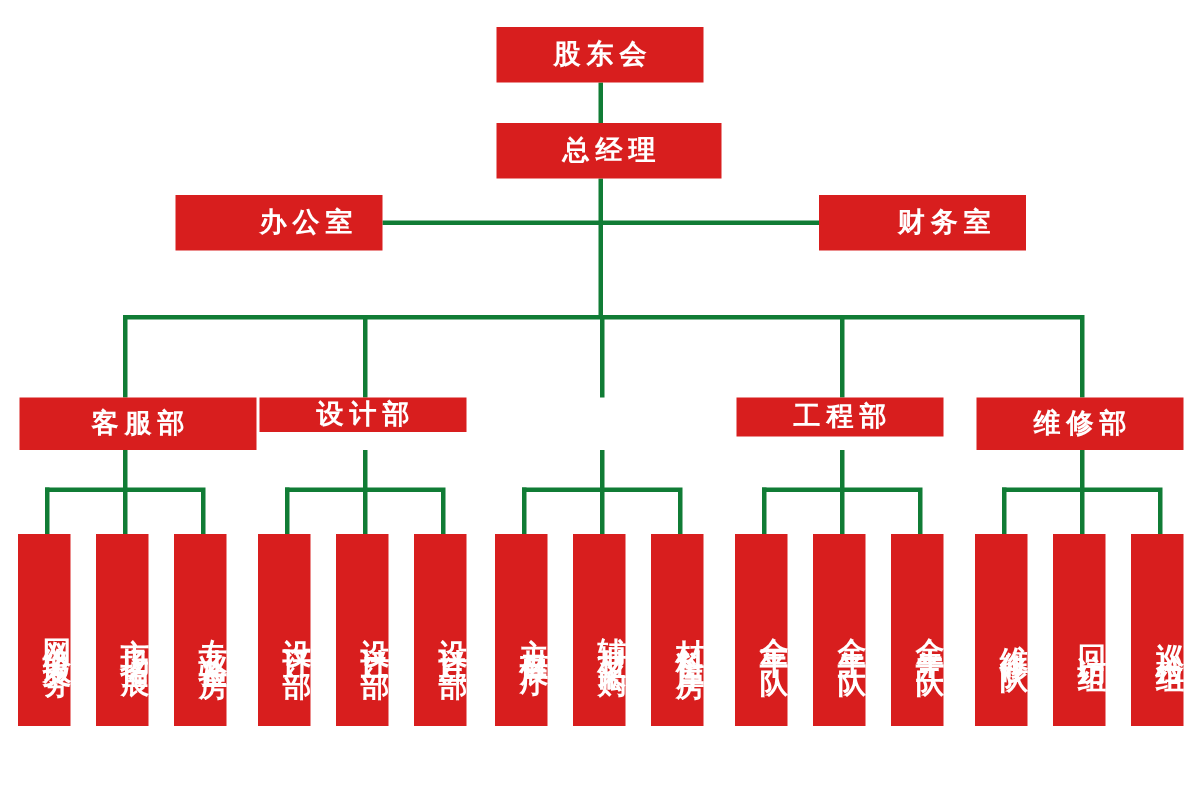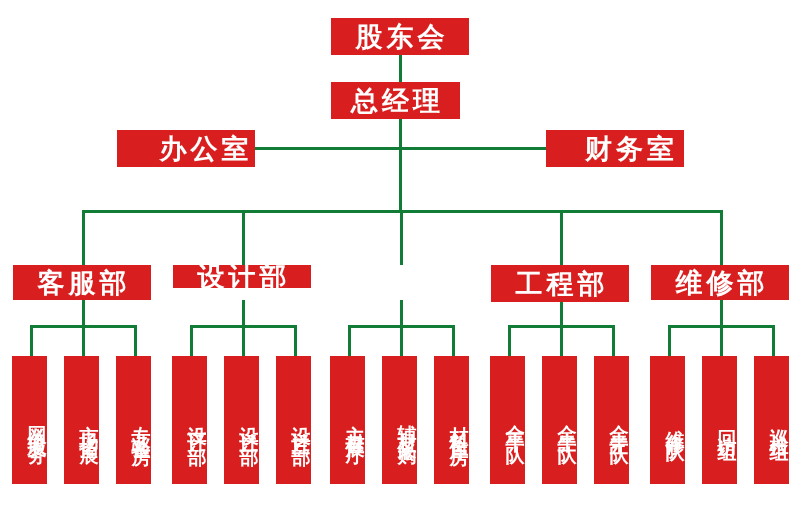--- a/index.html
+++ b/index.html
@@ -23,21 +23,21 @@
     color: #ffffff;
     display: flex;
     align-items: center;
     justify-content: center;
     box-sizing: border-box;
     z-index: 3;
   }
   .node.lvl-top,
   .node.lvl-staff,
   .node.lvl-dept {
-    font-size: 27px;
+    font-size: 18px;
     font-weight: bold;
     letter-spacing: 4px;
     text-indent: 4px;
     line-height: 1;
   }
   .node.lvl-leaf {
     font-size: 19px;
     font-weight: bold;
     writing-mode: vertical-rl;
     text-orientation: upright;
@@ -94,32 +94,32 @@
   <div class="conn v" style="left:507.5px; top:325px; height:31px;"></div>
   <div class="conn v" style="left:611.5px; top:325px; height:31px;"></div>
 
   <div class="conn v" style="left:719.5px; top:300px; height:56px;"></div>
   <div class="conn h" style="left:668px; top:325px; width:104px;"></div>
   <div class="conn v" style="left:667.5px; top:325px; height:31px;"></div>
   <div class="conn v" style="left:771.5px; top:325px; height:31px;"></div>
 
   <div class="node lvl-top" style="left:331px; top:18px; width:138px; height:37px;">股东会</div>
 
-  <div class="node lvl-top" style="left:331px; top:82px; width:129px; height:37px;">总经理</div>
+  <div class="node lvl-top" style="left:331px; top:82px; width:150px; height:37px;">总经理</div>
 
   <div class="node lvl-staff" style="left:117px; top:130px; width:138px; height:37px;padding-left:36px;">办公室</div>
 
   <div class="node lvl-staff" style="left:546px; top:130px; width:138px; height:37px;padding-left:29px;">财务室</div>
 
-  <div class="node lvl-dept" style="left:13px; top:265px; width:138px; height:35px;">客服部</div>
+  <div class="node lvl-dept" style="left:13px; top:265px; width:158px; height:35px;">客服部</div>
 
   <div class="node lvl-dept" style="left:173px; top:265px; width:138px; height:23px;">设计部</div>
 
 
-  <div class="node lvl-dept" style="left:491px; top:265px; width:138px; height:37px;">工程部</div>
+  <div class="node lvl-dept" style="left:491px; top:265px; width:138px; height:26px;">工程部</div>
 
   <div class="node lvl-dept" style="left:651px; top:265px; width:138px; height:35px;">维修部</div>
 
   <div class="node lvl-leaf" style="left:12px; top:356px; width:35px; height:128px;">网络服务</div>
   <div class="node lvl-leaf" style="left:64px; top:356px; width:35px; height:128px;">市场拓展</div>
   <div class="node lvl-leaf" style="left:116px; top:356px; width:35px; height:128px;">专业验房</div>
 
   <div class="node lvl-leaf" style="left:172px; top:356px; width:35px; height:128px;">设计一部</div>
   <div class="node lvl-leaf" style="left:224px; top:356px; width:35px; height:128px;">设计二部</div>
   <div class="node lvl-leaf" style="left:276px; top:356px; width:35px; height:128px;">设计三部</div>

